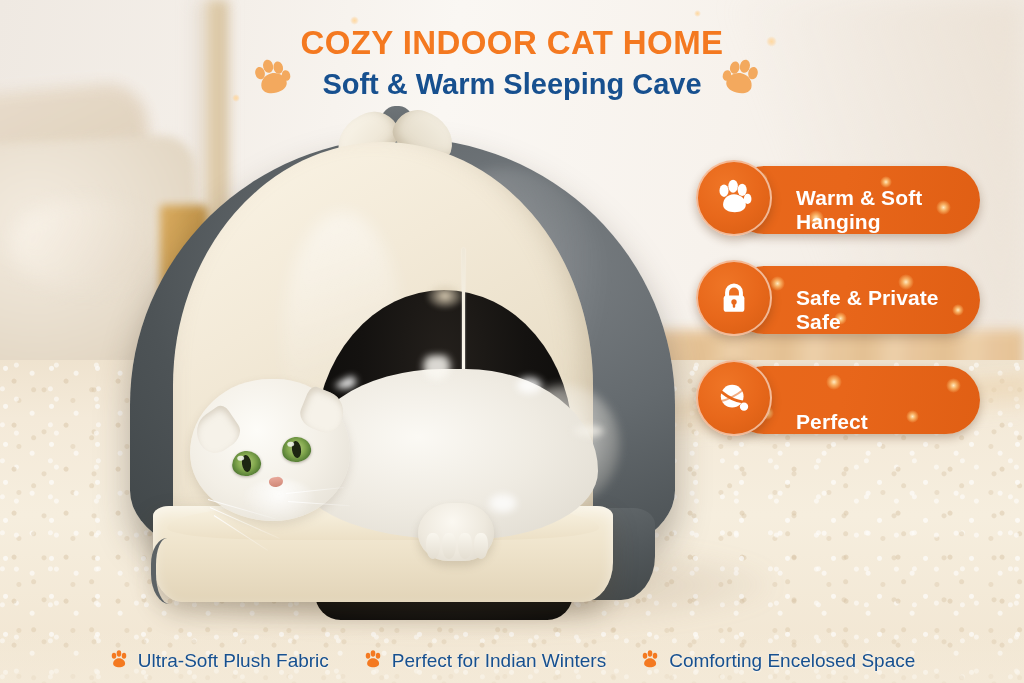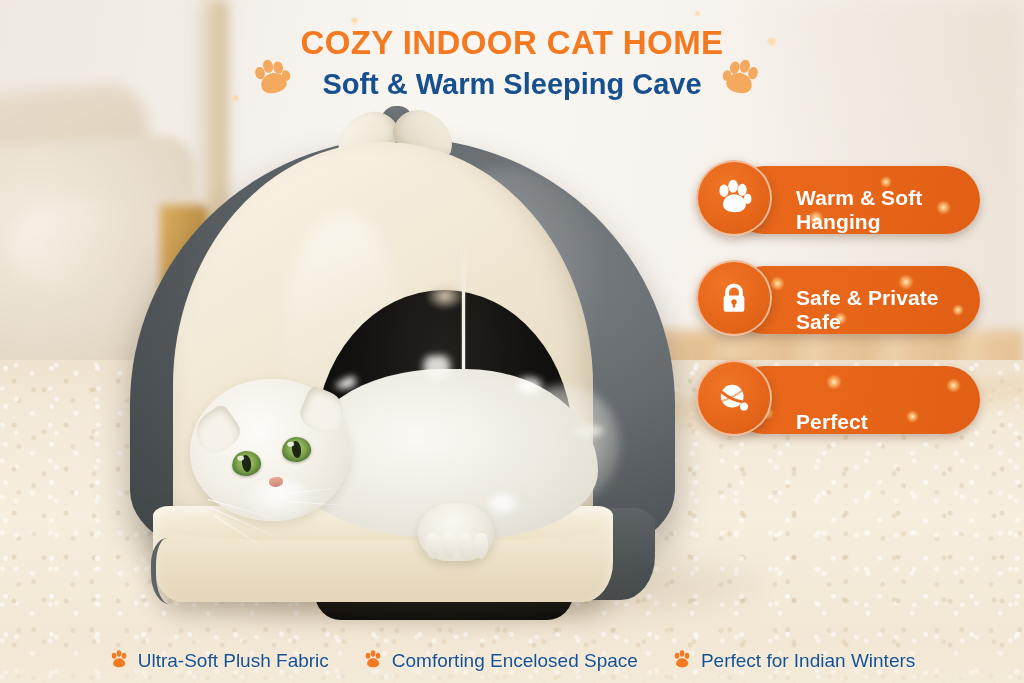--- a/index.html
+++ b/index.html
@@ -595,30 +595,30 @@
 
     <div class="bfeature">
       <span>
         <svg viewBox="0 0 24 24" width="20" height="20" aria-hidden="true">
           <ellipse cx="6" cy="8" rx="2.7" ry="3.6" fill="#F47920"></ellipse>
           <ellipse cx="12" cy="5.4" rx="2.8" ry="3.8" fill="#F47920"></ellipse>
           <ellipse cx="18" cy="8" rx="2.7" ry="3.6" fill="#F47920"></ellipse>
           <path d="M12 11c4.2 0 7.3 3.1 7.3 6.3 0 3-3.2 4.5-7.1 4.5S5 20.3 5 17.3C5 14.1 7.8 11 12 11z" fill="#F47920"></path>
         </svg>
       </span>
-      <span class="lbl">Comforting Encelosed Space</span>
+      <span class="lbl">Perfect for Indian Winters</span>
     </div>
 
     <div class="bfeature">
       <span>
         <svg viewBox="0 0 24 24" width="20" height="20" aria-hidden="true">
           <ellipse cx="6" cy="8" rx="2.7" ry="3.6" fill="#F47920"></ellipse>
           <ellipse cx="12" cy="5.4" rx="2.8" ry="3.8" fill="#F47920"></ellipse>
           <ellipse cx="18" cy="8" rx="2.7" ry="3.6" fill="#F47920"></ellipse>
           <path d="M12 11c4.2 0 7.3 3.1 7.3 6.3 0 3-3.2 4.5-7.1 4.5S5 20.3 5 17.3C5 14.1 7.8 11 12 11z" fill="#F47920"></path>
         </svg>
       </span>
-      <span class="lbl">Perfect for Indian Winters</span>
+      <span class="lbl">Comforting Encelosed Space</span>
     </div>
 
   </div>
 
 </div>
 
 </body></html>

